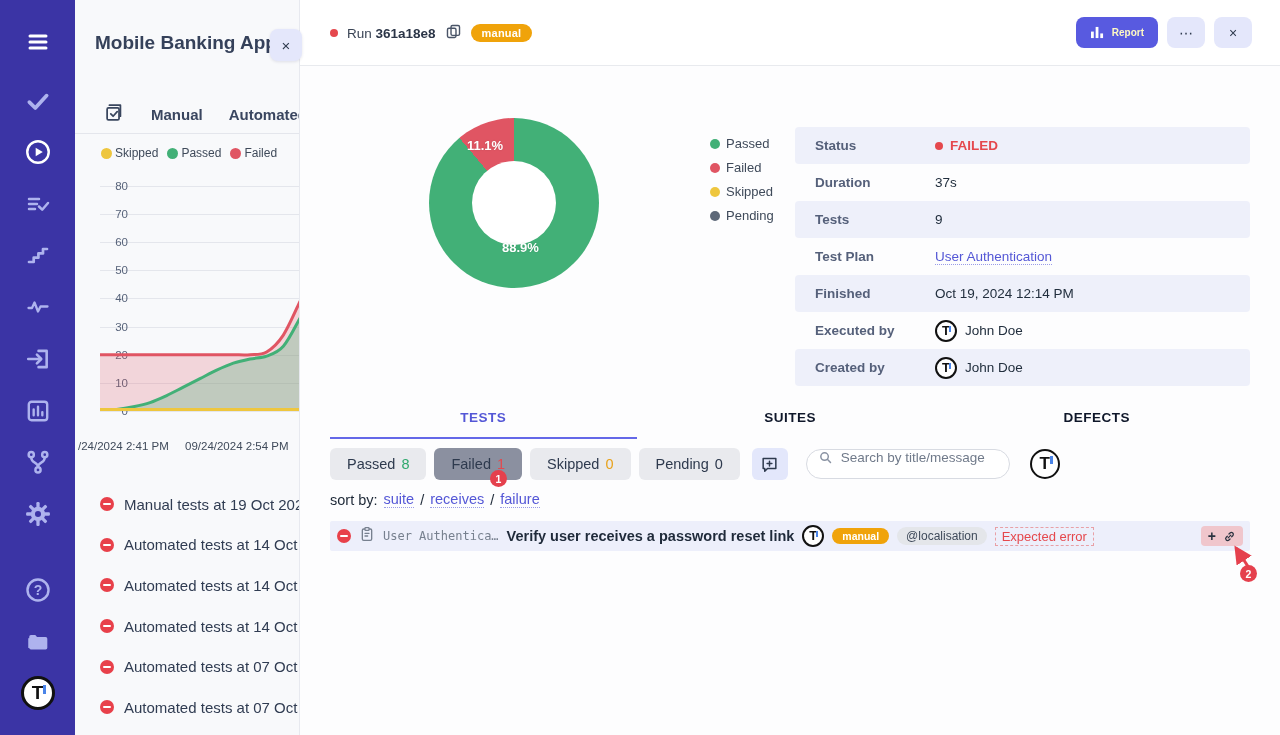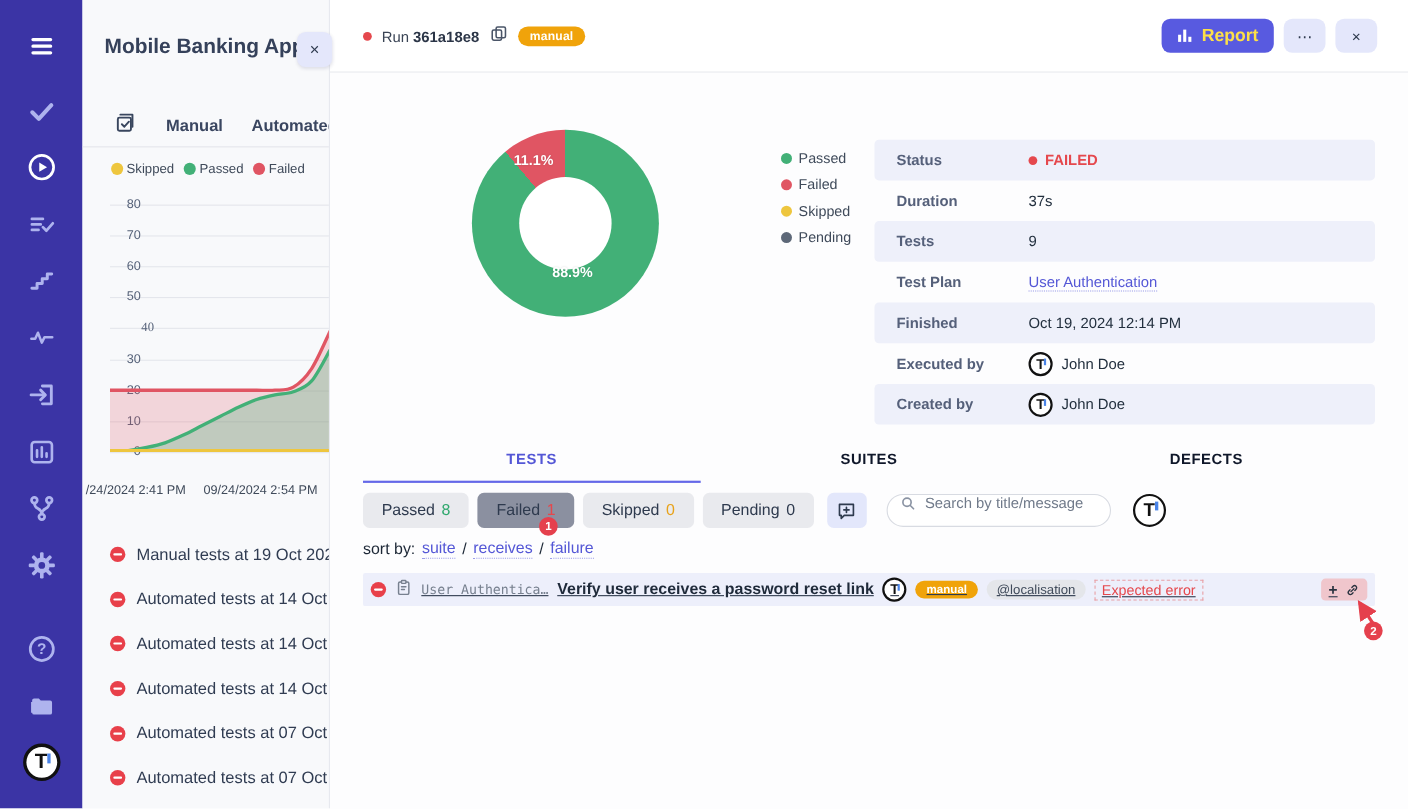--- a/index.html
+++ b/index.html
@@ -49,21 +49,21 @@
   .main { position:absolute; left:300px; top:0; width:980px; height:735px; background:#fdfdfe; }
   .topbar { position:absolute; left:0; top:0; width:980px; height:66px; background:#fff; border-bottom:1px solid #e8eaee; }
   .run-info { position:absolute; left:30px; top:0; height:66px; display:flex; align-items:center; gap:9px; }
   .red-dot { width:8px; height:8px; border-radius:50%; background:#e5484d; }
   .run-label { font-size:13.5px; color:#3a4455; }
   .run-label b { color:#2b3547; }
   .badge-manual { background:#f0a30a; color:#fff; font-size:11px; font-weight:bold; height:18px; line-height:18px;
     padding:0 11px; border-radius:9px; letter-spacing:.2px; }
   .topbar-actions { position:absolute; right:28px; top:17px; display:flex; gap:9px; }
   .btn-report { display:flex; align-items:center; gap:7px; height:31px; padding:0 14px; background:#585ae0; border:none;
-    border-radius:8px; color:#fde047; font-size:16px; font-weight:bold; cursor:pointer; font-family:inherit; }
+    border-radius:8px; color:#fef9c3; font-size:10px; font-weight:bold; cursor:pointer; font-family:inherit; }
   .btn-sq { width:38px; height:31px; background:#e4e7fb; border:none; border-radius:8px; color:#2e3a4e; font-size:14px;
     cursor:pointer; display:flex; align-items:center; justify-content:center; font-family:inherit; }
   .main-title { position:absolute; left:30px; top:78px; font-size:20px; font-weight:bold; color:#2b3547; }
 
   
   .donut-wrap { position:absolute; left:129px; top:118px; width:170px; height:170px; }
   .donut { width:170px; height:170px; border-radius:50%; position:relative; }
   .donut-hole { position:absolute; left:43px; top:43px; width:84px; height:84px; border-radius:50%; background:#fff; }
   .slice-label { position:absolute; color:#fff; font-size:13px; font-weight:bold; text-shadow:0 0 2px rgba(0,0,0,.15); }
   .sl-failed { left:38px; top:20px; }
@@ -105,21 +105,21 @@
   .num-badge { position:absolute; width:17px; height:17px; border-radius:50%; background:#e5404d; color:#fff;
     font-size:10.5px; font-weight:bold; display:flex; align-items:center; justify-content:center; z-index:6; }
   .badge-1 { left:190px; top:470px; }
   .badge-2 { left:940px; top:565px; }
 
   .sort-row { position:absolute; left:30px; top:491px; font-size:14.5px; color:#1c2736; display:flex; gap:6px; align-items:center; }
   .sort-row .lnk { color:#5457d6; border-bottom:1px dotted #9a9ce8; cursor:pointer; }
 
   
   .test-row { position:absolute; left:30px; top:521px; width:920px; height:30px; background:#edeffb; border-radius:2px;
-    display:flex; align-items:center; padding:0 7px; gap:8px;text-decoration:underline; }
+    display:flex; align-items:center; padding:0 7px; gap:8px; }
   .suite-name { font-family:"DejaVu Sans Mono", monospace; font-size:12px; color:#77808f; white-space:nowrap; }
   .test-title { font-size:14.5px; font-weight:bold; color:#1f2a3a; white-space:nowrap; }
   .pill-manual { background:#f0a30a; color:#fff; font-size:10.5px; font-weight:bold; height:16px; line-height:16px;
     padding:0 10px; border-radius:8px; }
   .pill-tag { background:#e4e6ea; color:#3f4a5a; font-size:12px; height:18px; line-height:18px; padding:0 9px; border-radius:9px; }
   .err-label { color:#e5484d; font-size:13px; border:1px dashed #e8a0a6; padding:1px 6px; white-space:nowrap; }
   .row-actions { margin-left:auto; background:#f0c6cc; border-radius:4px; height:20px; padding:0 7px; display:flex;
     align-items:center; gap:7px; cursor:pointer; }
   .row-actions .plus { font-size:14px; font-weight:bold; color:#2b3340; line-height:1; }
 
@@ -254,21 +254,21 @@
       <div id="mini-grid">
           <div class="grid-row" style="top: 6px;"></div>
           <span class="grid-lab" style="top: 6px; left: 0px;">80</span>
           <div class="grid-row" style="top: 34.1px;"></div>
           <span class="grid-lab" style="top: 34.1px; left: 0px;">70</span>
           <div class="grid-row" style="top: 62.2px;"></div>
           <span class="grid-lab" style="top: 62.2px; left: 0px;">60</span>
           <div class="grid-row" style="top: 90.3px;"></div>
           <span class="grid-lab" style="top: 90.3px; left: 0px;">50</span>
           <div class="grid-row" style="top: 118.4px;"></div>
-          <span class="grid-lab" style="top: 118.4px; left: 12px; font-family: Liberation Serif, serif;">40</span>
+          <span class="grid-lab" style="top: 118.4px; left: 0px;">40</span>
           <div class="grid-row" style="top: 146.5px;"></div>
           <span class="grid-lab" style="top: 146.5px; left: 0px;">30</span>
           <div class="grid-row" style="top: 174.6px;"></div>
           <span class="grid-lab" style="top: 174.6px; left: 0px;">20</span>
           <div class="grid-row" style="top: 202.7px;"></div>
           <span class="grid-lab" style="top: 202.7px; left: 0px;">10</span>
           <div class="grid-row" style="top: 230.8px;"></div>
           <span class="grid-lab" style="top: 230.8px; left: 0px;">0</span>
         </div>
       <svg id="mini-chart-svg" width="200" height="225" viewBox="0 0 200 225" style="position:absolute;left:25px;top:6px">

